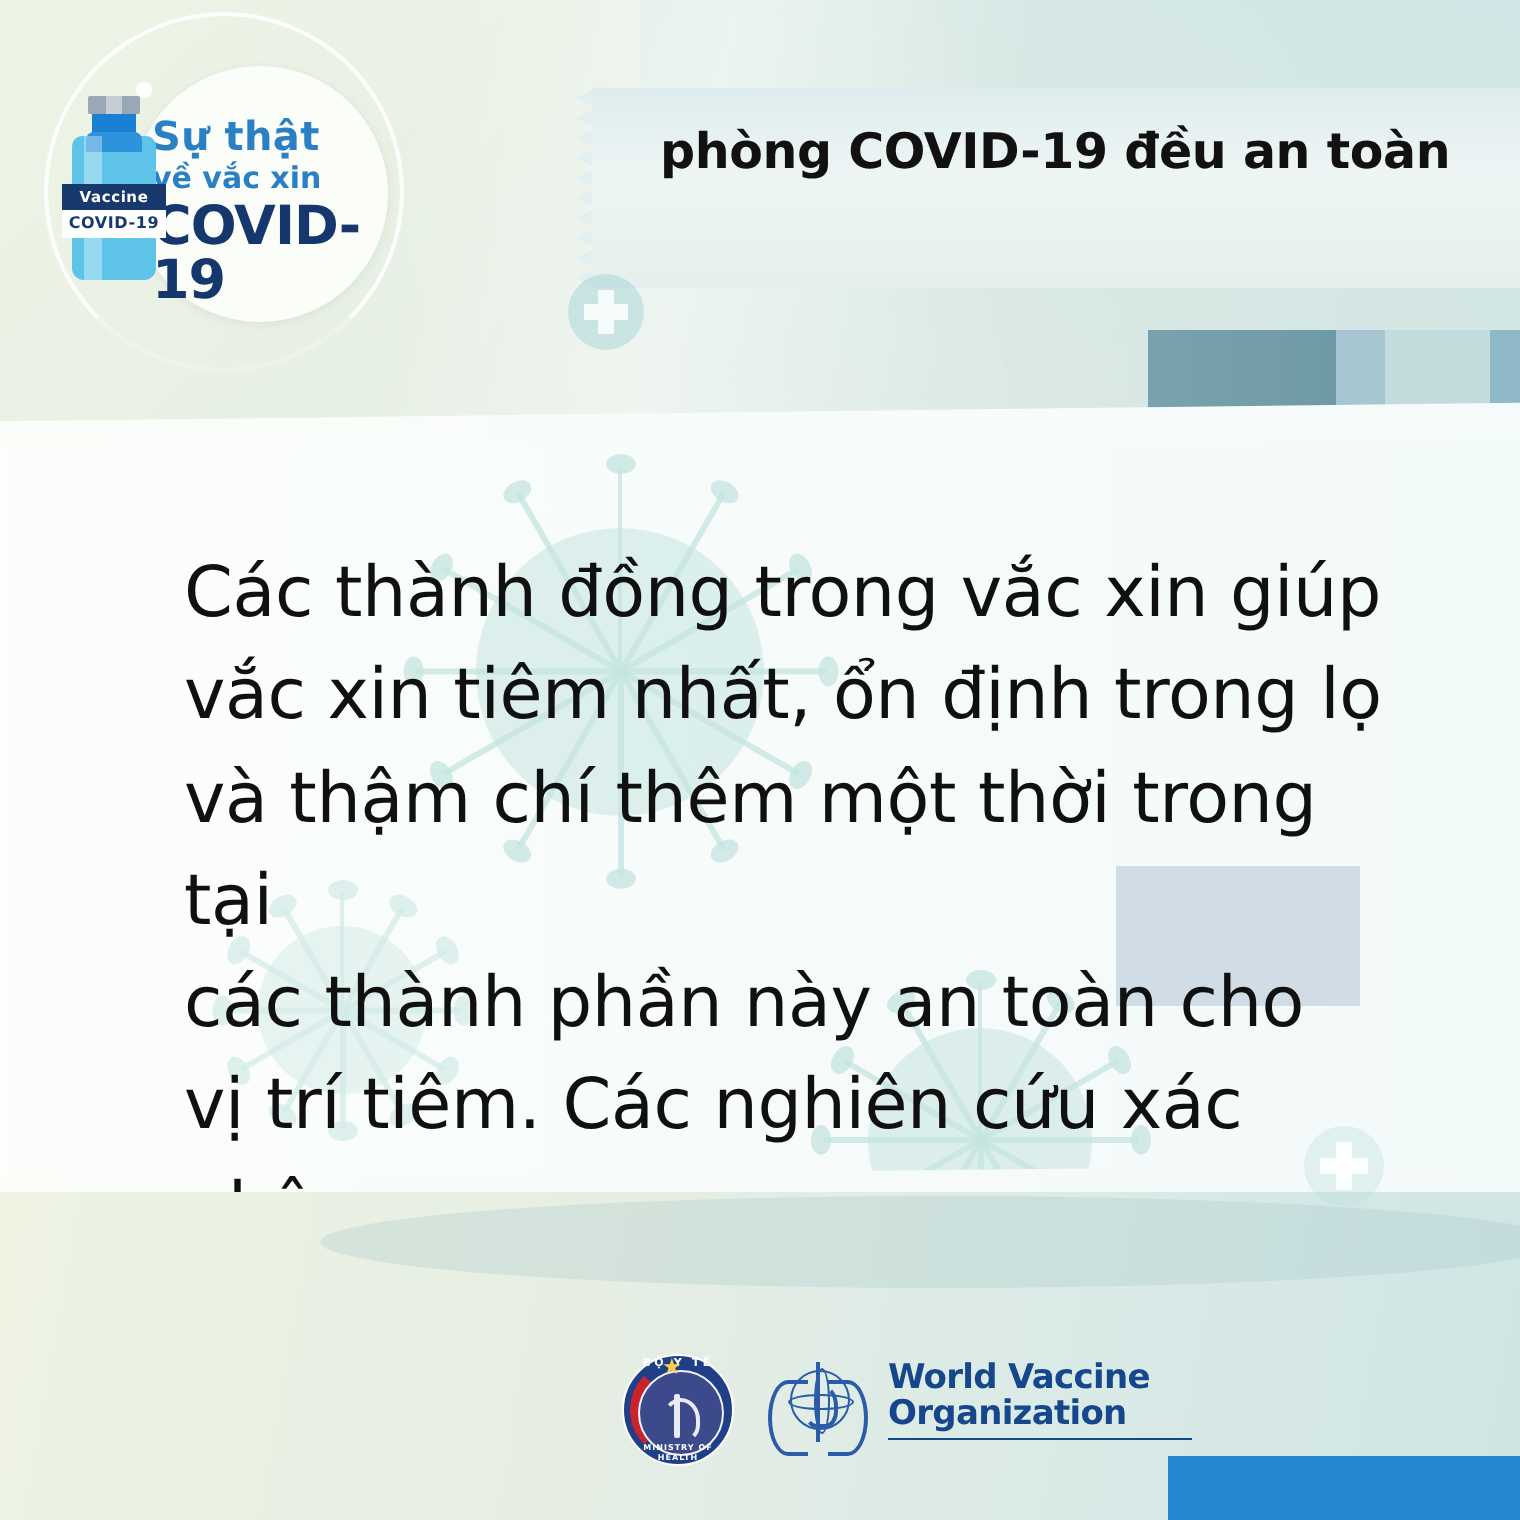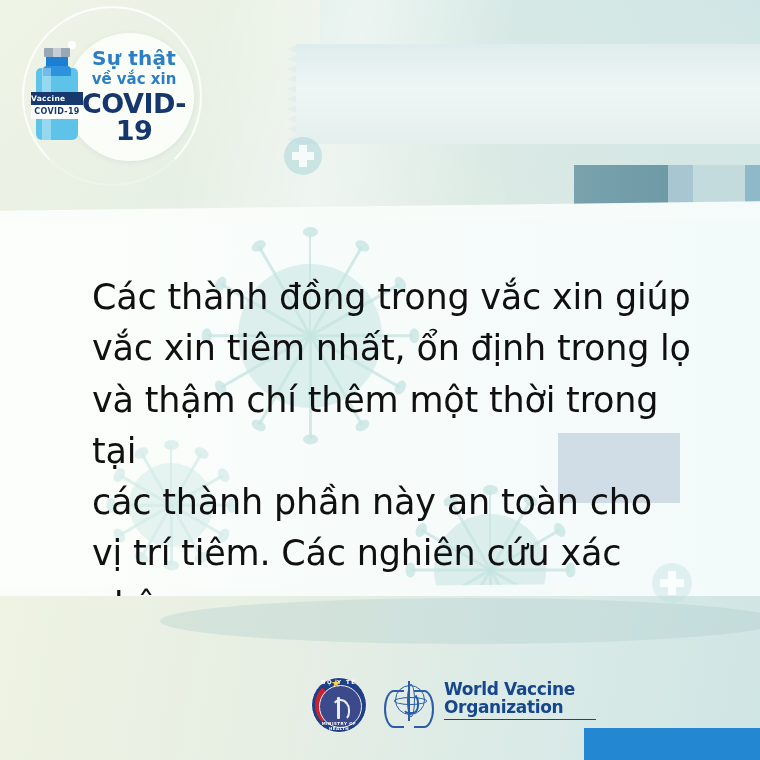--- a/index.html
+++ b/index.html
@@ -59,23 +59,23 @@
   .badge-circle {
     position: absolute;
     left: 66px; top: 33px;
     width: 128px; height: 128px;
     border-radius: 50%;
     background: #fbfdf9;
     box-shadow: 0 1px 5px rgba(90,110,100,.10);
   }
   .badge-text {
     position: absolute;
-    left: 76px; top: 48px;
+    left: 76px; top: 58px;
     width: 116px;
-    text-align: center;
+    text-align: left;
     line-height: 1;
   }
   .badge-l1 {
     font-size: 20px; font-weight: bold;
     color: #2b7fc4; letter-spacing: .2px;
   }
   .badge-l2 {
     font-size: 15px; font-weight: bold;
     color: #2b7fc4; margin-top: 4px;
   }
@@ -108,21 +108,21 @@
     width: 9px; height: 72px; background: rgba(255,255,255,.35);
   }
   .vial-shoulder {
     position: absolute; left: 14px; top: 18px;
     width: 28px; height: 10px; background: #2d93dd; border-radius: 4px 4px 0 0;
   }
   .vial-label-a {
     position: absolute; left: 2px; top: 44px;
     width: 52px; height: 13px; background: #17396e;
     color: #ffffff; font-size: 7.5px; font-weight: bold;
-    line-height: 13px; letter-spacing: .3px;
+    text-align: center; line-height: 13px; letter-spacing: .3px;
   }
   .vial-label-b {
     position: absolute; left: 2px; top: 57px;
     width: 52px; height: 14px; background: #ffffff;
     color: #17396e; font-size: 8px; font-weight: bold;
     text-align: center; line-height: 14px; letter-spacing: .3px;
   }
 
   
   .banner {
@@ -570,20 +570,21 @@
         <b></b>
       </div>
     </div>
 
   <div class="grey-sticker"></div>
   <div class="panel-tilt-bot"></div>
 
   <div class="banner-torn"></div>
   <div class="banner"></div>
   <div class="banner-title">
+    <div>phòng COVID-19 đều an toàn</div>
   </div>
   <div class="cross-medallion"></div>
 
   <div class="badge-ring"></div>
   <div class="badge-ring-dot"></div>
   <div class="badge-circle"></div>
   <div class="badge-text">
     <div class="badge-l1">Sự thật</div>
     <div class="badge-l2">về vắc xin</div>
     <div class="badge-l3">COVID-19</div>

